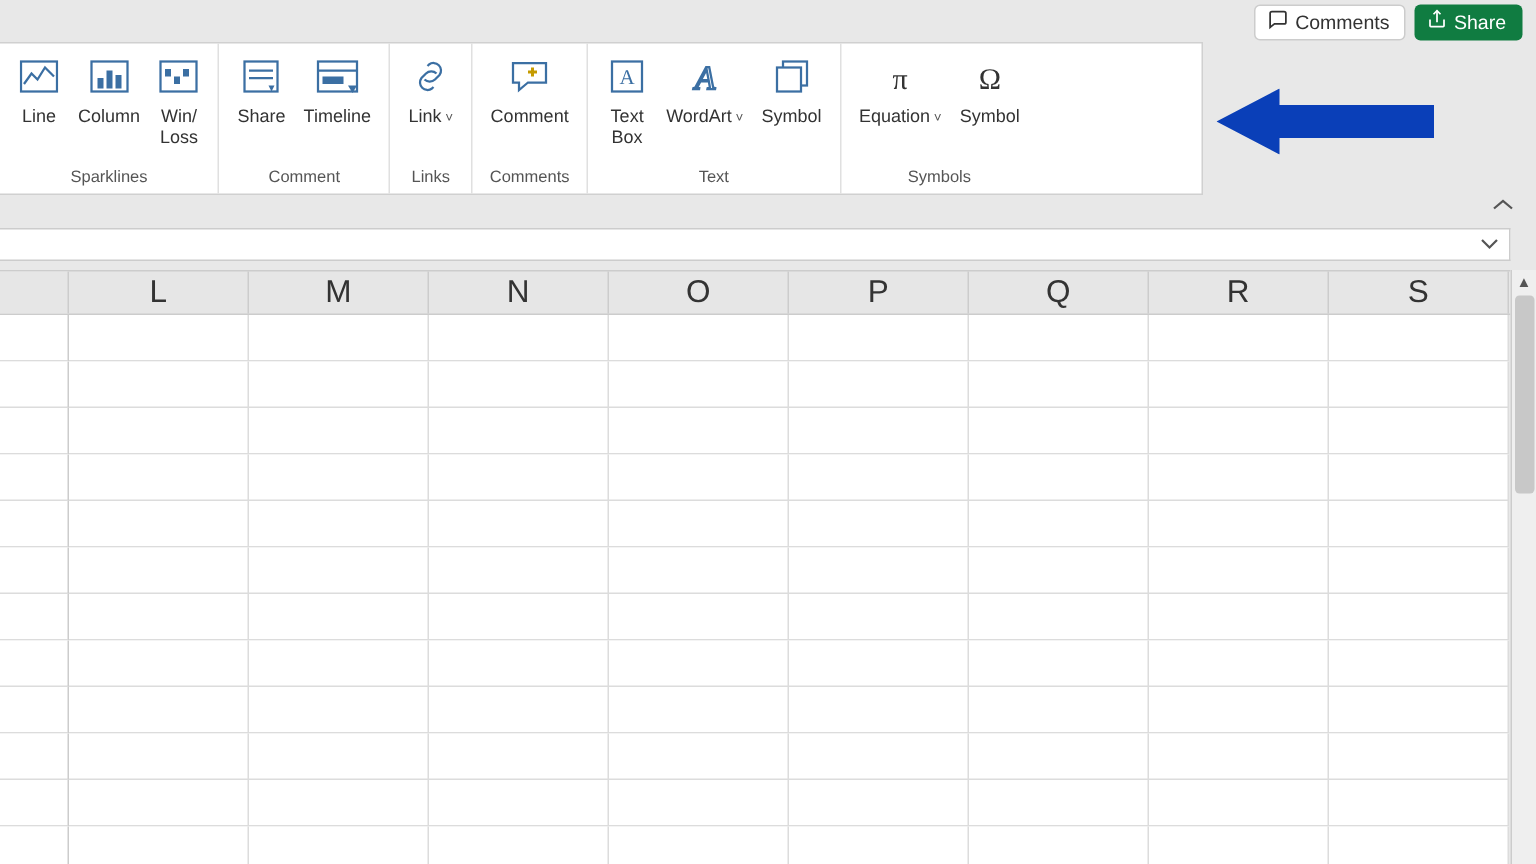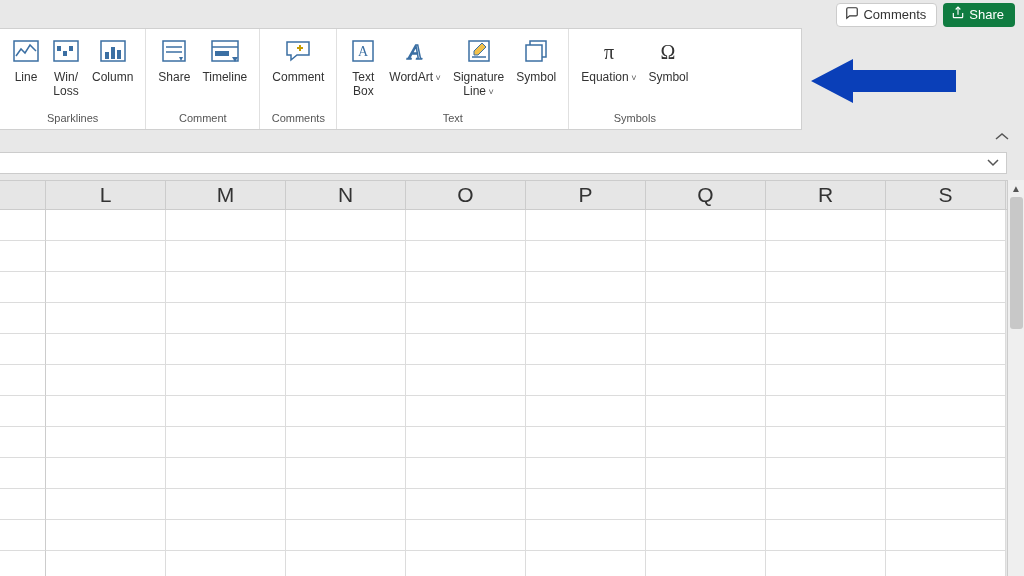--- a/index.html
+++ b/index.html
@@ -83,37 +83,37 @@
                 <rect x="1" y="1" width="24" height="20" stroke="#3b6fa3" stroke-width="1.5" fill="none"></rect>
                 <polyline points="3,16 8,9 12,13 17,5 23,11" stroke="#3b6fa3" stroke-width="1.5" fill="none"></polyline>
               </svg>
             </div>
             <div class="txt">Line</div>
           </div>
           <div class="btn">
             <div class="icon-holder">
               <svg width="26" height="22" viewBox="0 0 26 22">
                 <rect x="1" y="1" width="24" height="20" stroke="#3b6fa3" stroke-width="1.5" fill="none"></rect>
+                <rect x="5" y="12" width="4" height="7" fill="#3b6fa3"></rect>
+                <rect x="11" y="7" width="4" height="12" fill="#3b6fa3"></rect>
+                <rect x="17" y="10" width="4" height="9" fill="#3b6fa3"></rect>
+              </svg>
+            </div>
+            <div class="txt">Column</div>
+          </div>
+          <div class="btn">
+            <div class="icon-holder">
+              <svg width="26" height="22" viewBox="0 0 26 22">
+                <rect x="1" y="1" width="24" height="20" stroke="#3b6fa3" stroke-width="1.5" fill="none"></rect>
                 <rect x="4" y="6" width="4" height="5" fill="#3b6fa3"></rect>
                 <rect x="10" y="11" width="4" height="5" fill="#3b6fa3"></rect>
                 <rect x="16" y="6" width="4" height="5" fill="#3b6fa3"></rect>
               </svg>
             </div>
             <div class="txt">Win/<br>Loss</div>
-          </div>
-          <div class="btn">
-            <div class="icon-holder">
-              <svg width="26" height="22" viewBox="0 0 26 22">
-                <rect x="1" y="1" width="24" height="20" stroke="#3b6fa3" stroke-width="1.5" fill="none"></rect>
-                <rect x="5" y="12" width="4" height="7" fill="#3b6fa3"></rect>
-                <rect x="11" y="7" width="4" height="12" fill="#3b6fa3"></rect>
-                <rect x="17" y="10" width="4" height="9" fill="#3b6fa3"></rect>
-              </svg>
-            </div>
-            <div class="txt">Column</div>
           </div>
         </div>
         <div class="label">Sparklines</div>
       </div>
       <div class="group">
         <div class="items">
           <div class="btn">
             <div class="icon-holder">
               <svg width="26" height="24" viewBox="0 0 26 24">
                 <rect x="2" y="2" width="22" height="20" stroke="#3b6fa3" stroke-width="1.5" fill="none"></rect>
@@ -135,20 +135,34 @@
             </div>
             <div class="txt">Timeline</div>
           </div>
         </div>
         <div class="label">Comment</div>
       </div>
       <div class="group">
         <div class="items">
           <div class="btn">
             <div class="icon-holder">
+              <svg width="26" height="22" viewBox="0 0 26 22">
+                <path d="M9 13a5 5 0 0 0 7 0l3-3a5 5 0 0 0-7-7l-1 1" stroke="#3b6fa3" stroke-width="1.5" fill="none"></path>
+                <path d="M17 9a5 5 0 0 0-7 0l-3 3a5 5 0 0 0 7 7l1-1" stroke="#3b6fa3" stroke-width="1.5" fill="none"></path>
+              </svg>
+            </div>
+            <div class="txt">Link<span class="dd"> ˅</span></div>
+          </div>
+        </div>
+        <div class="label">Links</div>
+      </div>
+      <div class="group">
+        <div class="items">
+          <div class="btn">
+            <div class="icon-holder">
               <svg width="28" height="24" viewBox="0 0 28 24">
                 <path d="M3 3h22v13H13l-6 5v-5H3z" stroke="#3b6fa3" stroke-width="1.5" fill="none"></path>
                 <line x1="16" y1="6" x2="16" y2="12" stroke="#c59b00" stroke-width="2"></line>
                 <line x1="13" y1="9" x2="19" y2="9" stroke="#c59b00" stroke-width="2"></line>
               </svg>
             </div>
             <div class="txt">Comment</div>
           </div>
         </div>
         <div class="label">Comments</div>
@@ -164,30 +178,20 @@
             </div>
             <div class="txt">Text<br>Box</div>
           </div>
           <div class="btn">
             <div class="icon-holder">
               <svg width="26" height="24" viewBox="0 0 26 24">
                 <text x="13" y="20" font-size="22" font-style="italic" text-anchor="middle" fill="none" stroke="#3b6fa3" stroke-width="1.5" font-family="serif">A</text>
               </svg>
             </div>
             <div class="txt">WordArt<span class="dd"> ˅</span></div>
-          </div>
-          <div class="btn">
-            <div class="icon-holder">
-              <svg width="24" height="24" viewBox="0 0 24 24">
-                <rect x="2" y="2" width="20" height="20" stroke="#3b6fa3" stroke-width="1.5" fill="none"></rect>
-                <line x1="5" y1="18" x2="19" y2="18" stroke="#3b6fa3" stroke-width="1.5" fill="none"></line>
-                <path d="M15 4l4 4-8 8-4 0 0-4z" fill="#f3c14b" stroke="#3b6fa3"></path>
-              </svg>
-            </div>
-            <div class="txt">Signature<br>Line<span class="dd"> ˅</span></div>
           </div>
           <div class="btn">
             <div class="icon-holder">
               <svg width="24" height="24" viewBox="0 0 24 24">
                 <rect x="6" y="2" width="16" height="16" stroke="#3b6fa3" stroke-width="1.5" fill="none"></rect>
                 <rect x="2" y="6" width="16" height="16" fill="#fff" stroke="#3b6fa3" stroke-width="1.5"></rect>
               </svg>
             </div>
             <div class="txt">Symbol</div>
           </div>

